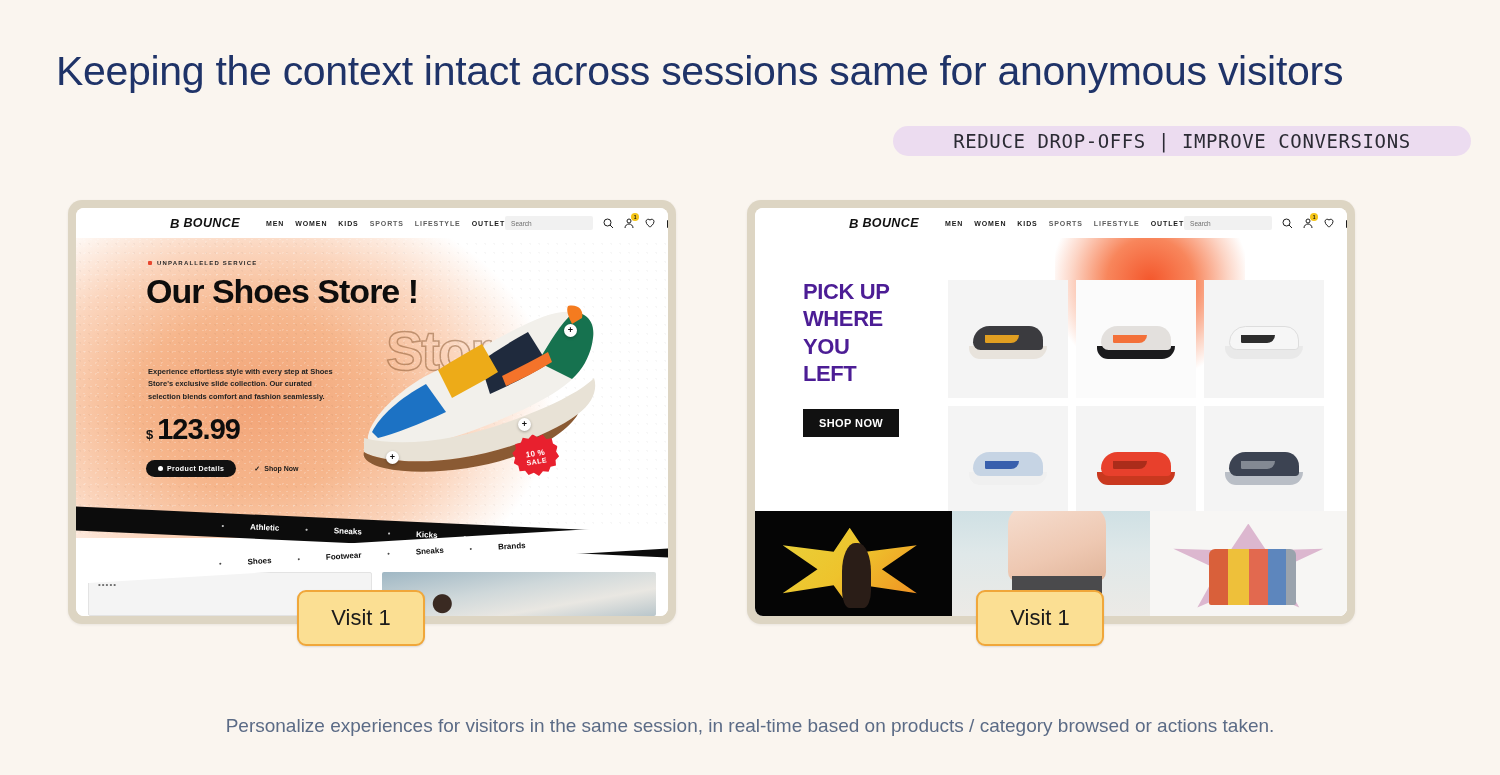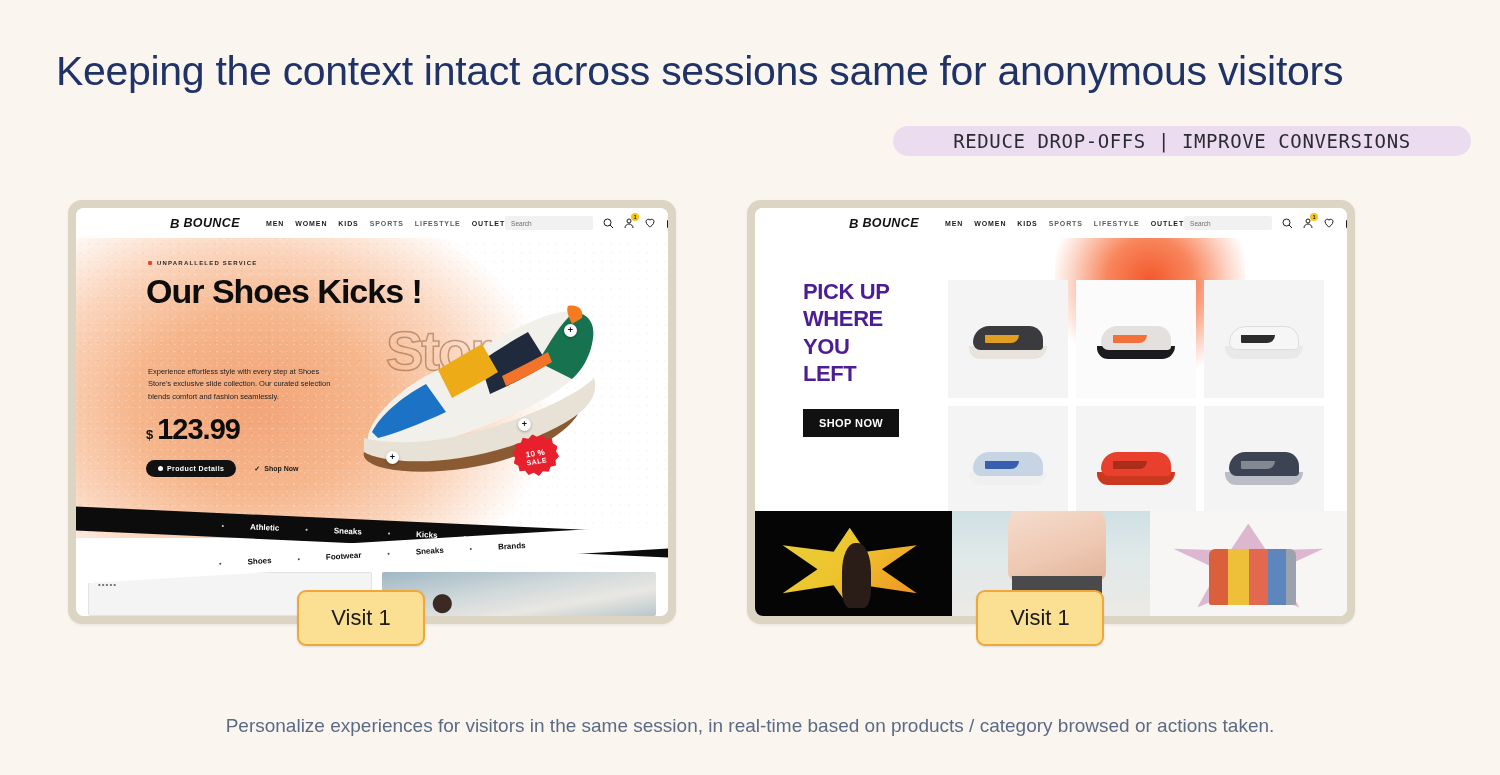--- a/index.html
+++ b/index.html
@@ -120,21 +120,21 @@
     font-size: 6px; font-weight: bold; letter-spacing: 1.2px; color: #2a2a2a;
   }
   .eyebrow-dot { width: 4px; height: 4px; background: #e8462e; border-radius: 1px; }
   .hero-h1 {
     position: absolute; left: 70px; top: 36px;
     font-size: 34px; font-weight: bold; line-height: 1.05;
     letter-spacing: -1px; color: #0d0d0d; z-index: 3;
   }
   .hero-body {
     position: absolute; left: 72px; top: 128px; width: 190px;
-    font-size: 7.5px; line-height: 1.65; color: #222; font-weight: 400;
+    font-size: 7.5px; line-height: 1.65; color: #222; font-weight: 700;
     z-index: 3;
   }
   .hero-price {
     position: absolute; left: 70px; top: 175px;
     display: flex; align-items: baseline; gap: 4px; z-index: 3;
   }
   .hero-price .cur { font-size: 13px; font-weight: bold; color: #111; }
   .hero-price .amt { font-size: 29px; font-weight: bold; letter-spacing: -1px; color: #0d0d0d; }
   .hero-cta { position: absolute; left: 70px; top: 222px; display: flex; align-items: center; gap: 18px; z-index: 3; }
   .btn-dark {
@@ -359,21 +359,21 @@
 
     <div class="hero-l">
       <div class="hero-noise"></div>
 
       <div class="eyebrow">
         <span class="eyebrow-dot"></span>
         <span>UNPARALLELED SERVICE</span>
       </div>
 
       <div class="hero-h1">
-        <div>Our Shoes Kicks !</div>
+        <div>Our Shoes Store !</div>
       </div>
 
       <div class="hero-body">Experience effortless style with every step at Shoes Store's exclusive slide collection. Our curated selection blends comfort and fashion seamlessly.</div>
 
       <div class="hero-price">
         <span class="cur">$</span>
         <span class="amt">123.99</span>
       </div>
 
       <div class="hero-cta">

